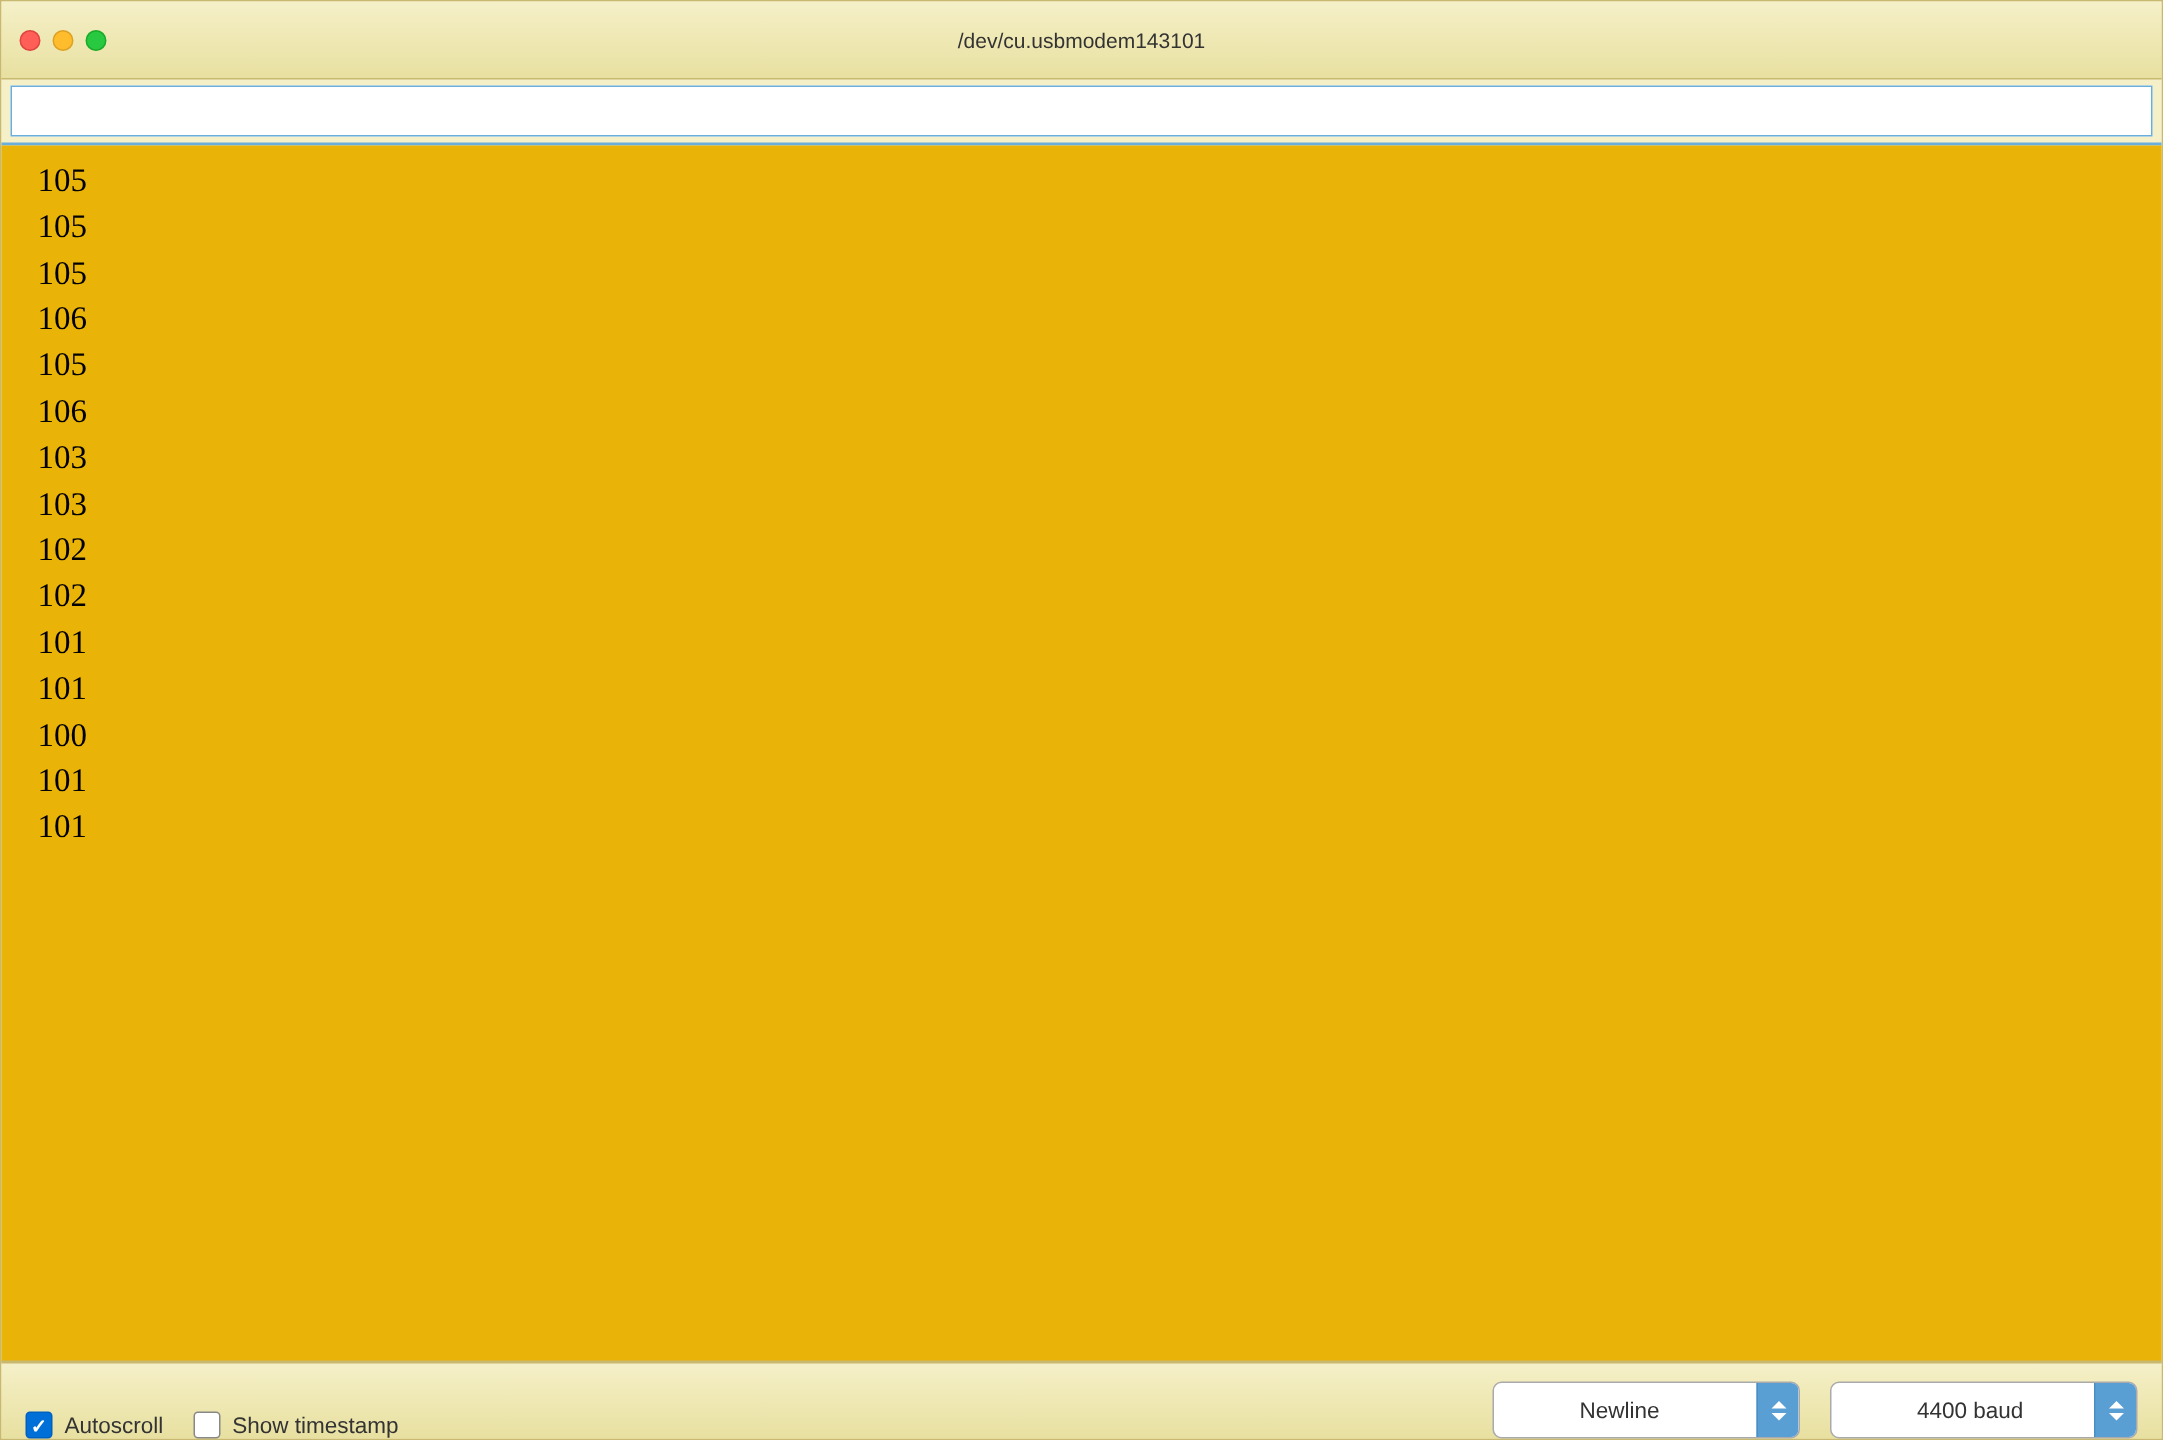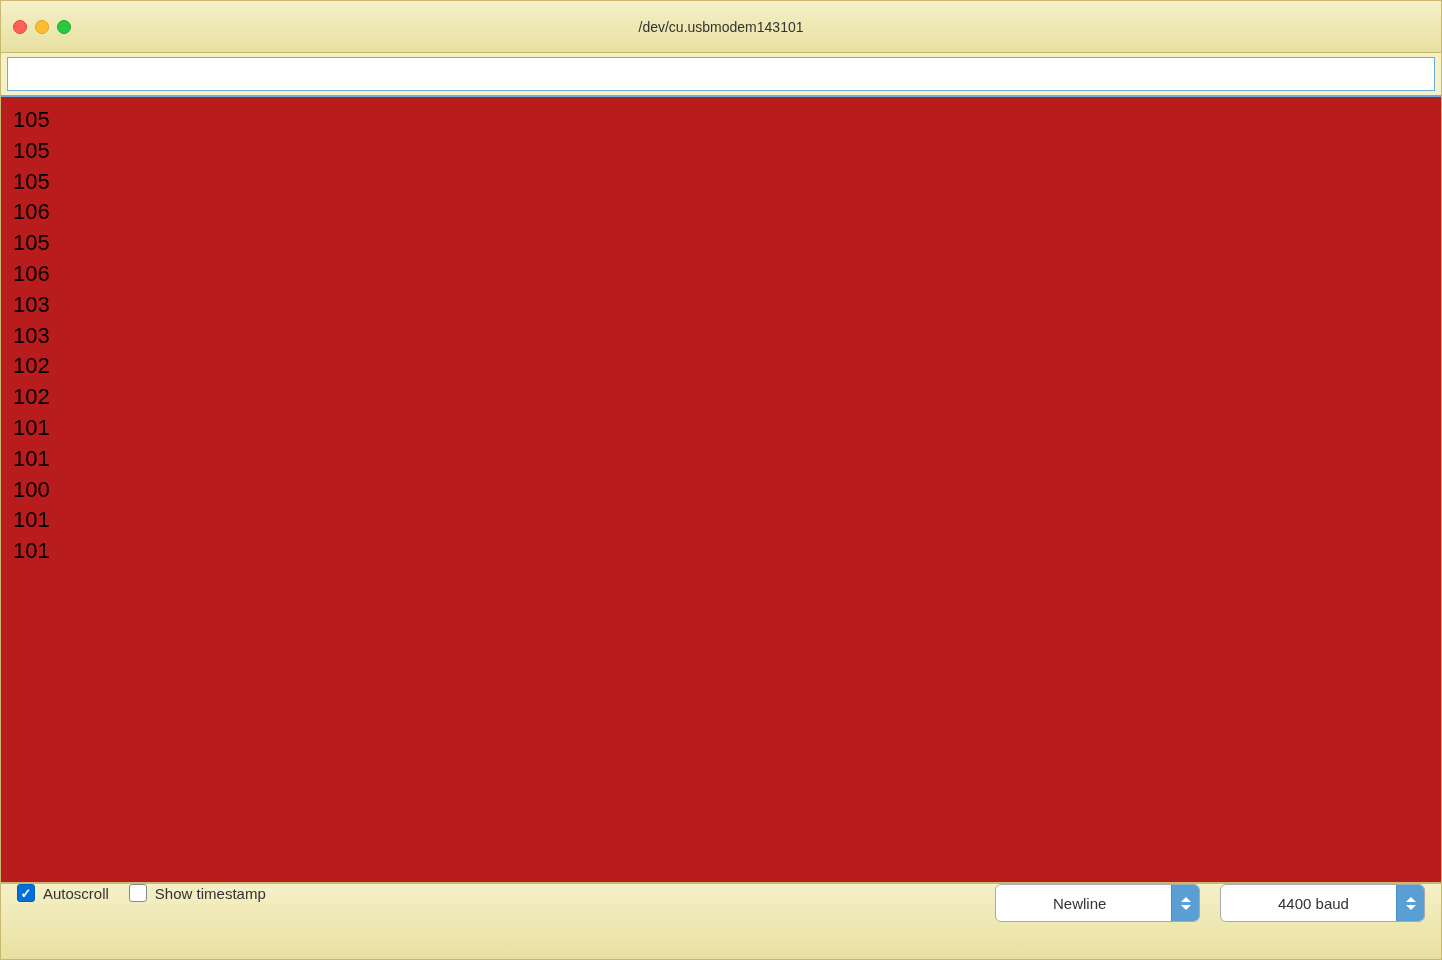--- a/index.html
+++ b/index.html
@@ -88,41 +88,41 @@
       background: white;
       font-size: 14px;
       padding: 4px 8px;
       outline: none;
       color: #000;
     }
 
     
     .output-area {
       flex: 1;
-      background: #b91c1c;
+      background: #eab308;
       overflow-y: auto;
-      padding: 8px 12px;
-      font-family: Liberation Sans, sans-serif;
+      padding: 8px 24px;
+      font-family: Liberation Serif, serif;
       font-size: 22px;
       line-height: 1.4;
       color: #000;
       border-bottom: 1px solid #c8b870;
     }
 
     .output-line {
       display: block;
     }
 
     
     .toolbar {
-      height: 76px;
+      height: 51px;
       background: linear-gradient(180deg, #f5f0c8 0%, #e8e0a0 100%);
       border-top: 1px solid #c8b870;
       display: flex;
-      align-items: flex-start;
+      align-items: flex-end;
       padding: 0 16px;
       gap: 20px;
       flex-shrink: 0;
     }
 
     
     .checkbox-label {
       display: flex;
       align-items: center;
       gap: 8px;

